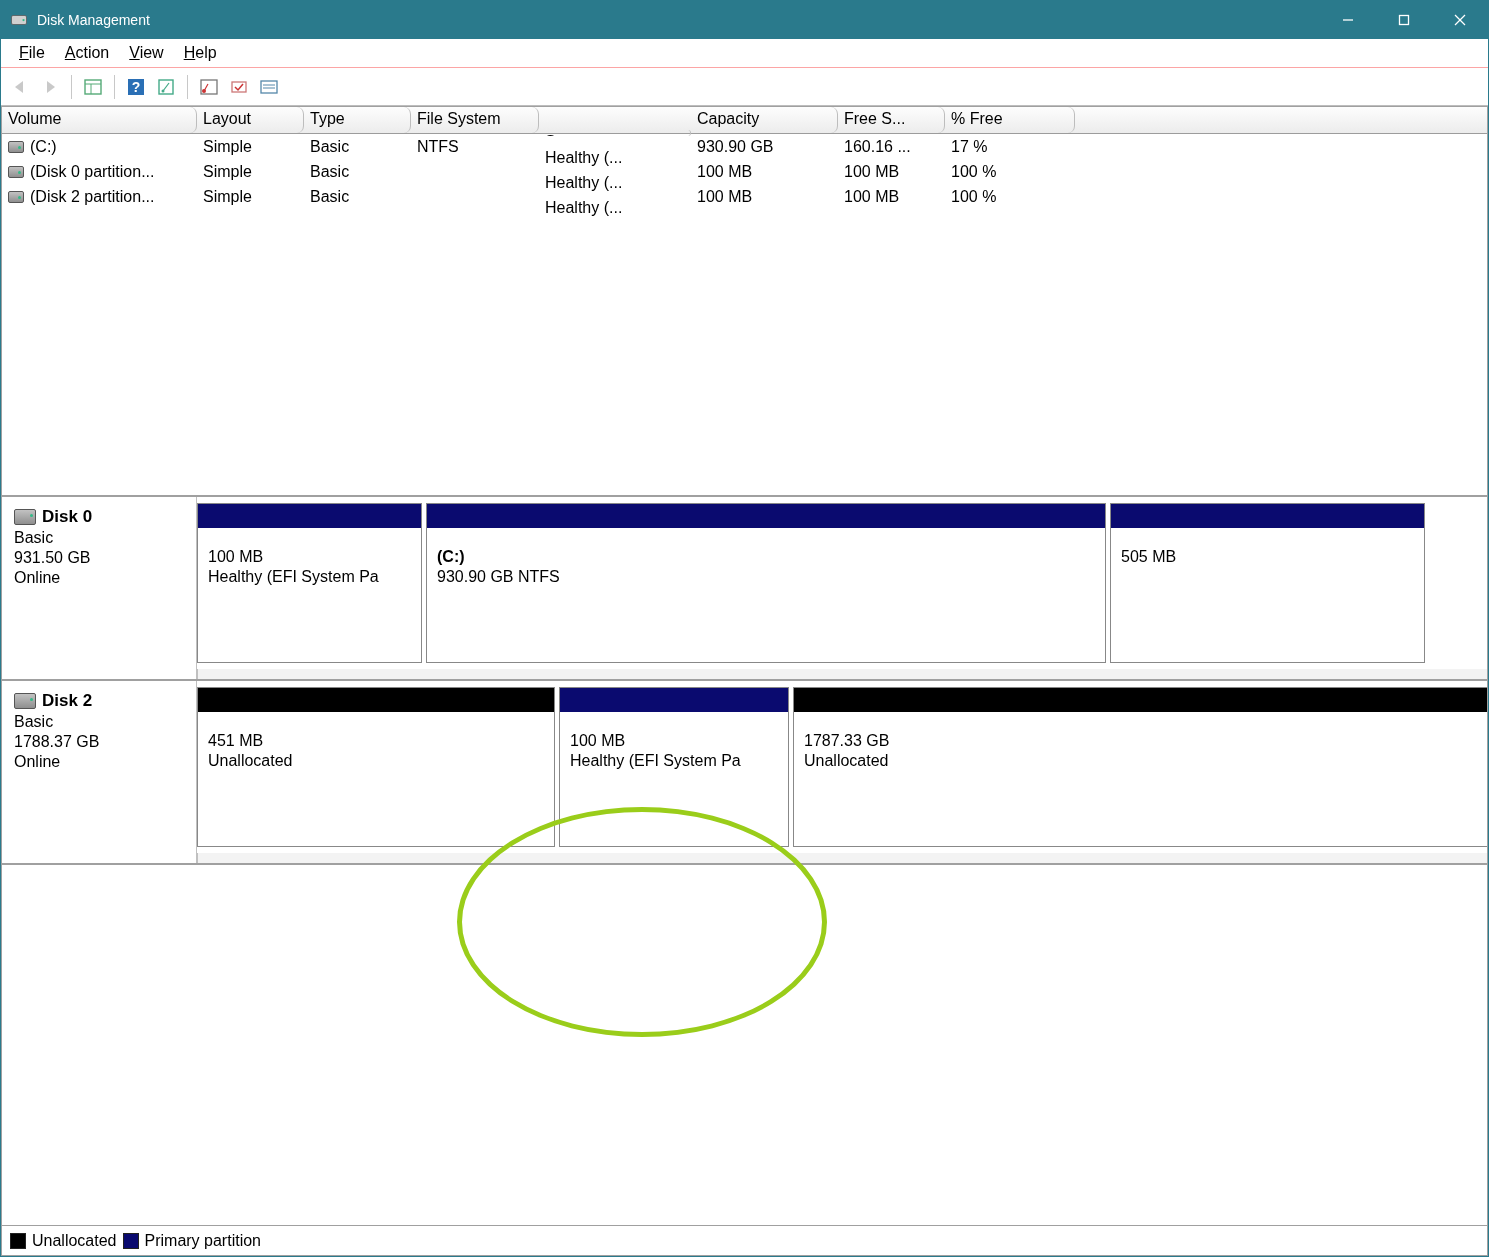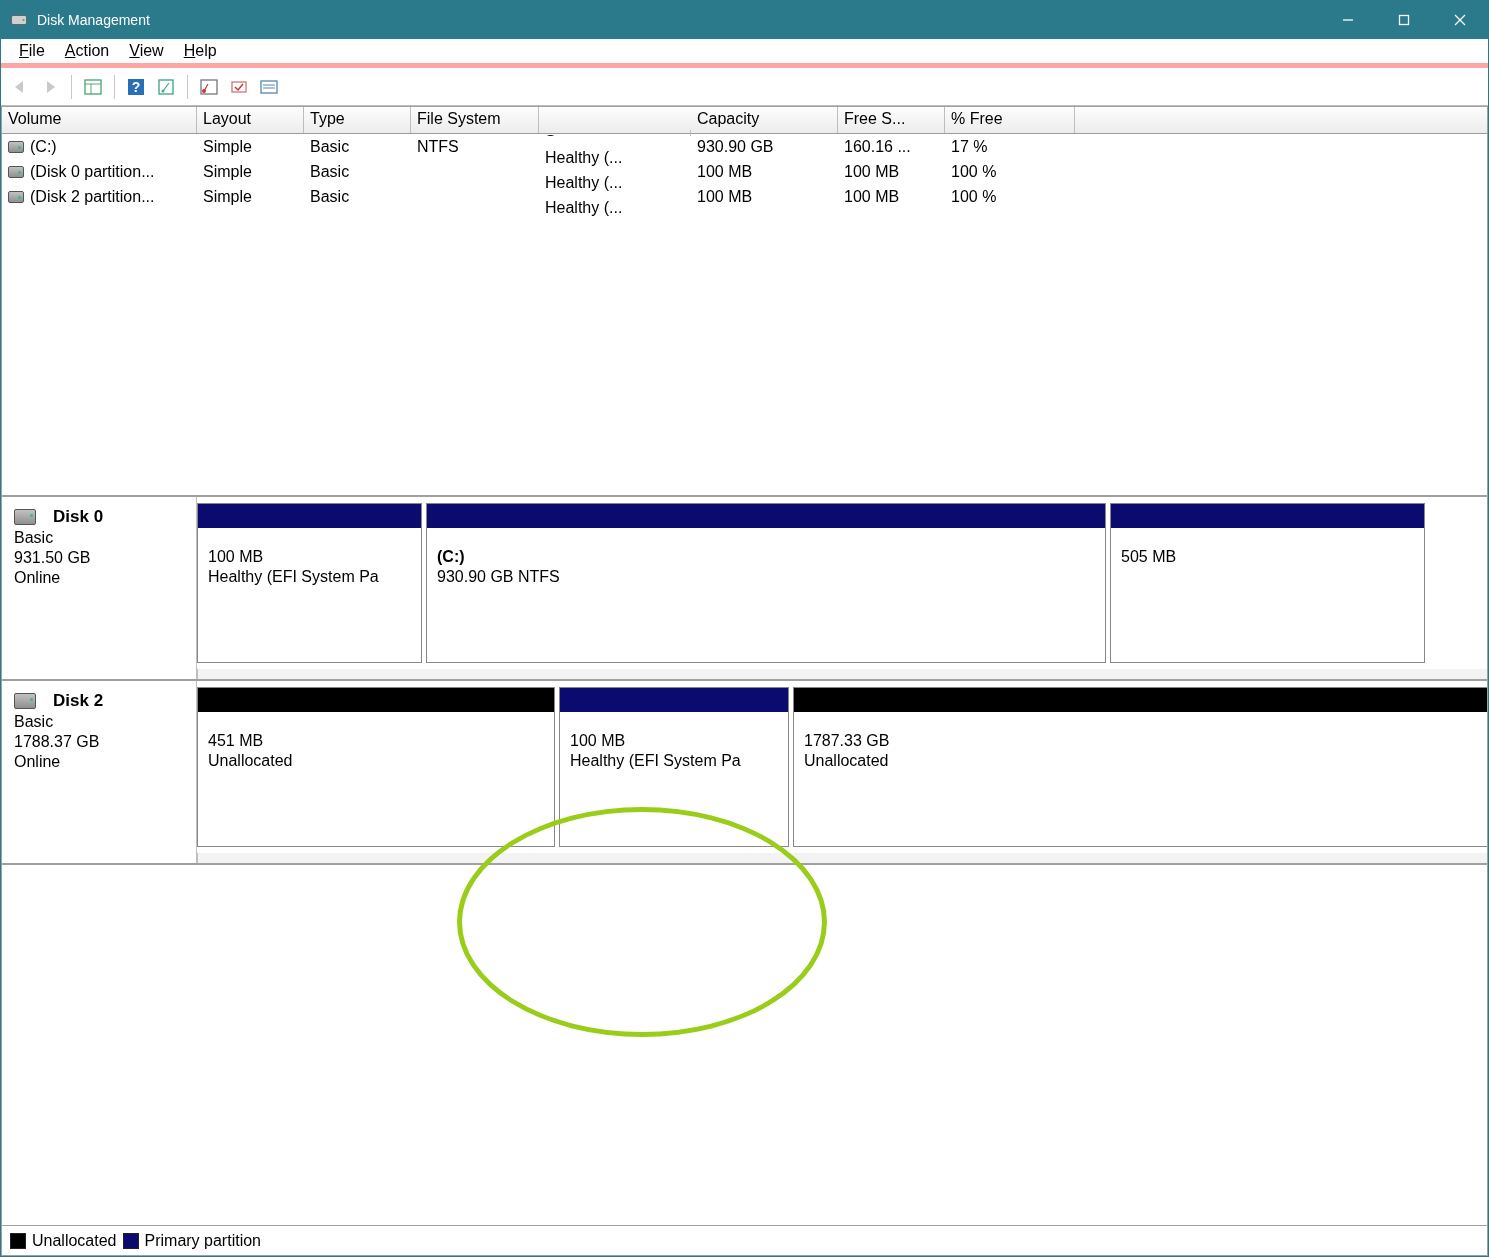--- a/index.html
+++ b/index.html
@@ -33,21 +33,21 @@
   display: flex; align-items: center; justify-content: center;
   color: #fff; font-size: 14px;
 }
 
 .menubar {
   background: #fff;
   height: 29px;
   display: flex;
   align-items: center;
   padding: 0 8px;
-  border-bottom: 5px solid #fca5a5;
+  border-bottom: 1px solid #fca5a5;
 }
 .menubar .menuitem {
   padding: 3px 10px;
   font-size: 16px;
 }
 .menubar .menuitem .ul { text-decoration: underline; }
 
 .toolbar {
   background: #fff;
   height: 38px;
@@ -89,21 +89,21 @@
 .vl-header {
   display: flex;
   background: linear-gradient(#fdfdfd,#ececec);
   border-bottom: 1px solid #9c9c9c;
   height: 27px;
 }
 .vl-header .col {
   border-right: 1px solid #bdbdbd;
   padding: 3px 6px;
   font-size: 16px;
-  overflow: hidden; white-space: nowrap;
+  overflow: hidden; white-space: nowrap; border-radius: 7px;
 }
 .vl-row {
   display: flex;
   height: 25px;
   align-items: center;
 }
 .vl-row .cell {
   padding: 1px 6px;
   font-size: 16px;
   overflow: hidden; white-space: nowrap; text-overflow: ellipsis;
@@ -142,21 +142,21 @@
   border-bottom: 2px solid #a0a0a0;
 }
 .disk-info {
   width: 195px;
   min-width: 195px;
   border-right: 1px solid #c0c0c0;
   padding: 10px 12px;
   display: flex; flex-direction: column; gap: 2px;
 }
 .disk-info .dicon {
-  display: flex; align-items: center; gap: 17px;
+  display: flex; align-items: center; gap: 6px;
   font-weight: 700; font-size: 17px;
 }
 .disk-info .dicon .drive-icon { width: 22px; height: 16px; }
 .disk-info .dline { font-size: 16px; }
 
 .disk-parts {
   flex: 1;
   display: flex;
   padding: 6px 4px 6px 0;
   gap: 4px;

